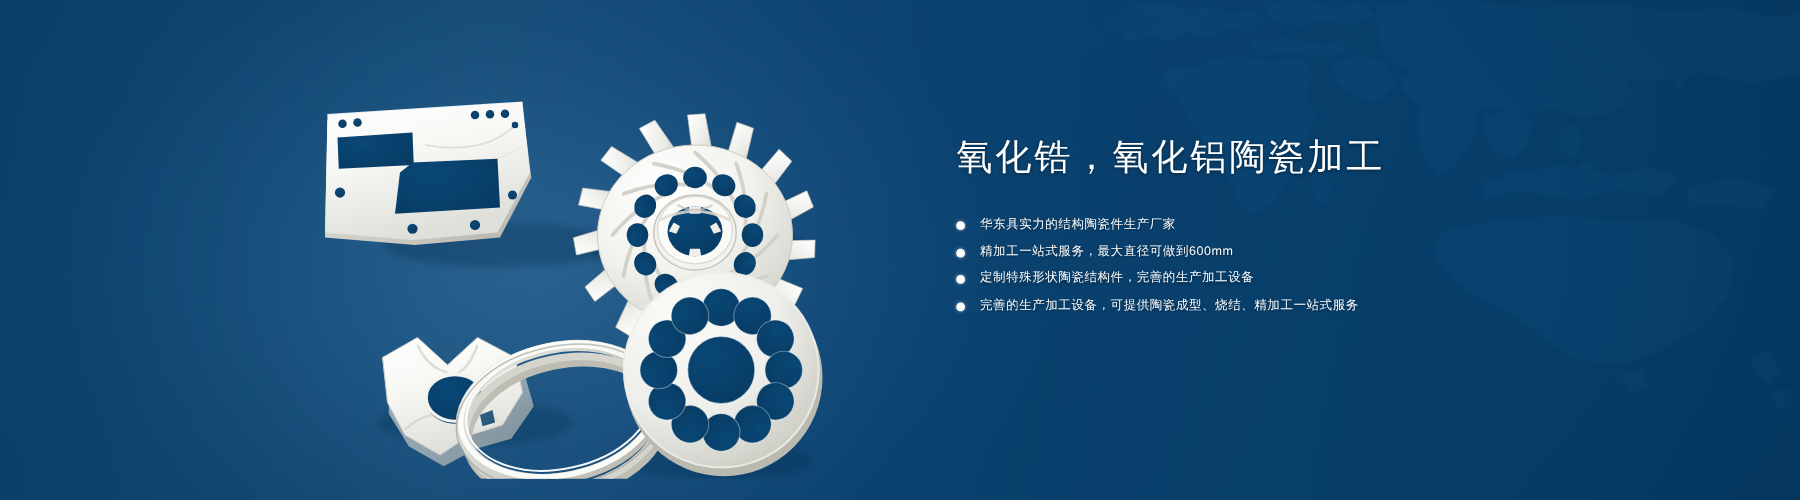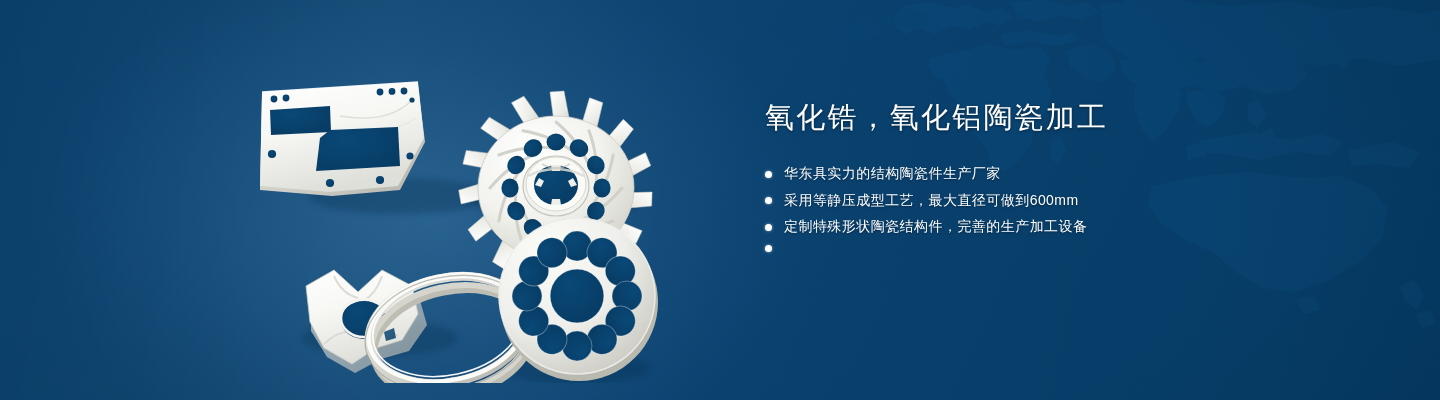--- a/index.html
+++ b/index.html
@@ -57,42 +57,42 @@
   #products {
     position:absolute;
     left:240px; top:38px;
     width:470px; height:345px;
   }
   #products svg { display:block; width:100%; height:100%; }
 
   
   #textblock {
     position:absolute;
-    left:765px; top:99px;
+    left:765px; top:108px;
     width:560px;
   }
   #title {
     color:#ffffff;
     font-size:29px;
     letter-spacing:2.2px;
     line-height:1.25;
     font-weight:400;
     text-shadow:0 1px 3px rgba(0,0,0,0.45);
     white-space:nowrap;
   }
   #bullets {
     margin-top:30px;
     list-style:none;
   }
   #bullets li {
     display:flex;
     align-items:center;
     margin-bottom:9px;
     color:#ffffff;
-    font-size:14px;
+    font-size:10px;
     letter-spacing:0.45px;
     line-height:1.25;
     text-shadow:0 1px 2px rgba(0,0,0,0.40);
     white-space:nowrap;
   }
   #bullets li:last-child { margin-bottom:0; }
   .dot {
     width:7px; height:7px;
     border-radius:50%;
     background:#ffffff;
@@ -373,25 +373,26 @@
   <div id="textblock">
     <h1 id="title">氧化锆，氧化铝陶瓷加工</h1>
 
     <ul id="bullets">
       <li>
         <span class="dot"></span>
         <span>华东具实力的结构陶瓷件生产厂家</span>
       </li>
       <li>
         <span class="dot"></span>
-        <span>采用等静压成型工艺，最大直径可做到600mm</span>
+        <span>精加工一站式服务，最大直径可做到600mm</span>
       </li>
       <li>
         <span class="dot"></span>
         <span>定制特殊形状陶瓷结构件，完善的生产加工设备</span>
       </li>
       <li>
         <span class="dot"></span>
+        <span>完善的生产加工设备，可提供陶瓷成型、烧结、精加工一站式服务</span>
       </li>
     </ul>
   </div>
 
 </div>
 
 </body></html>

